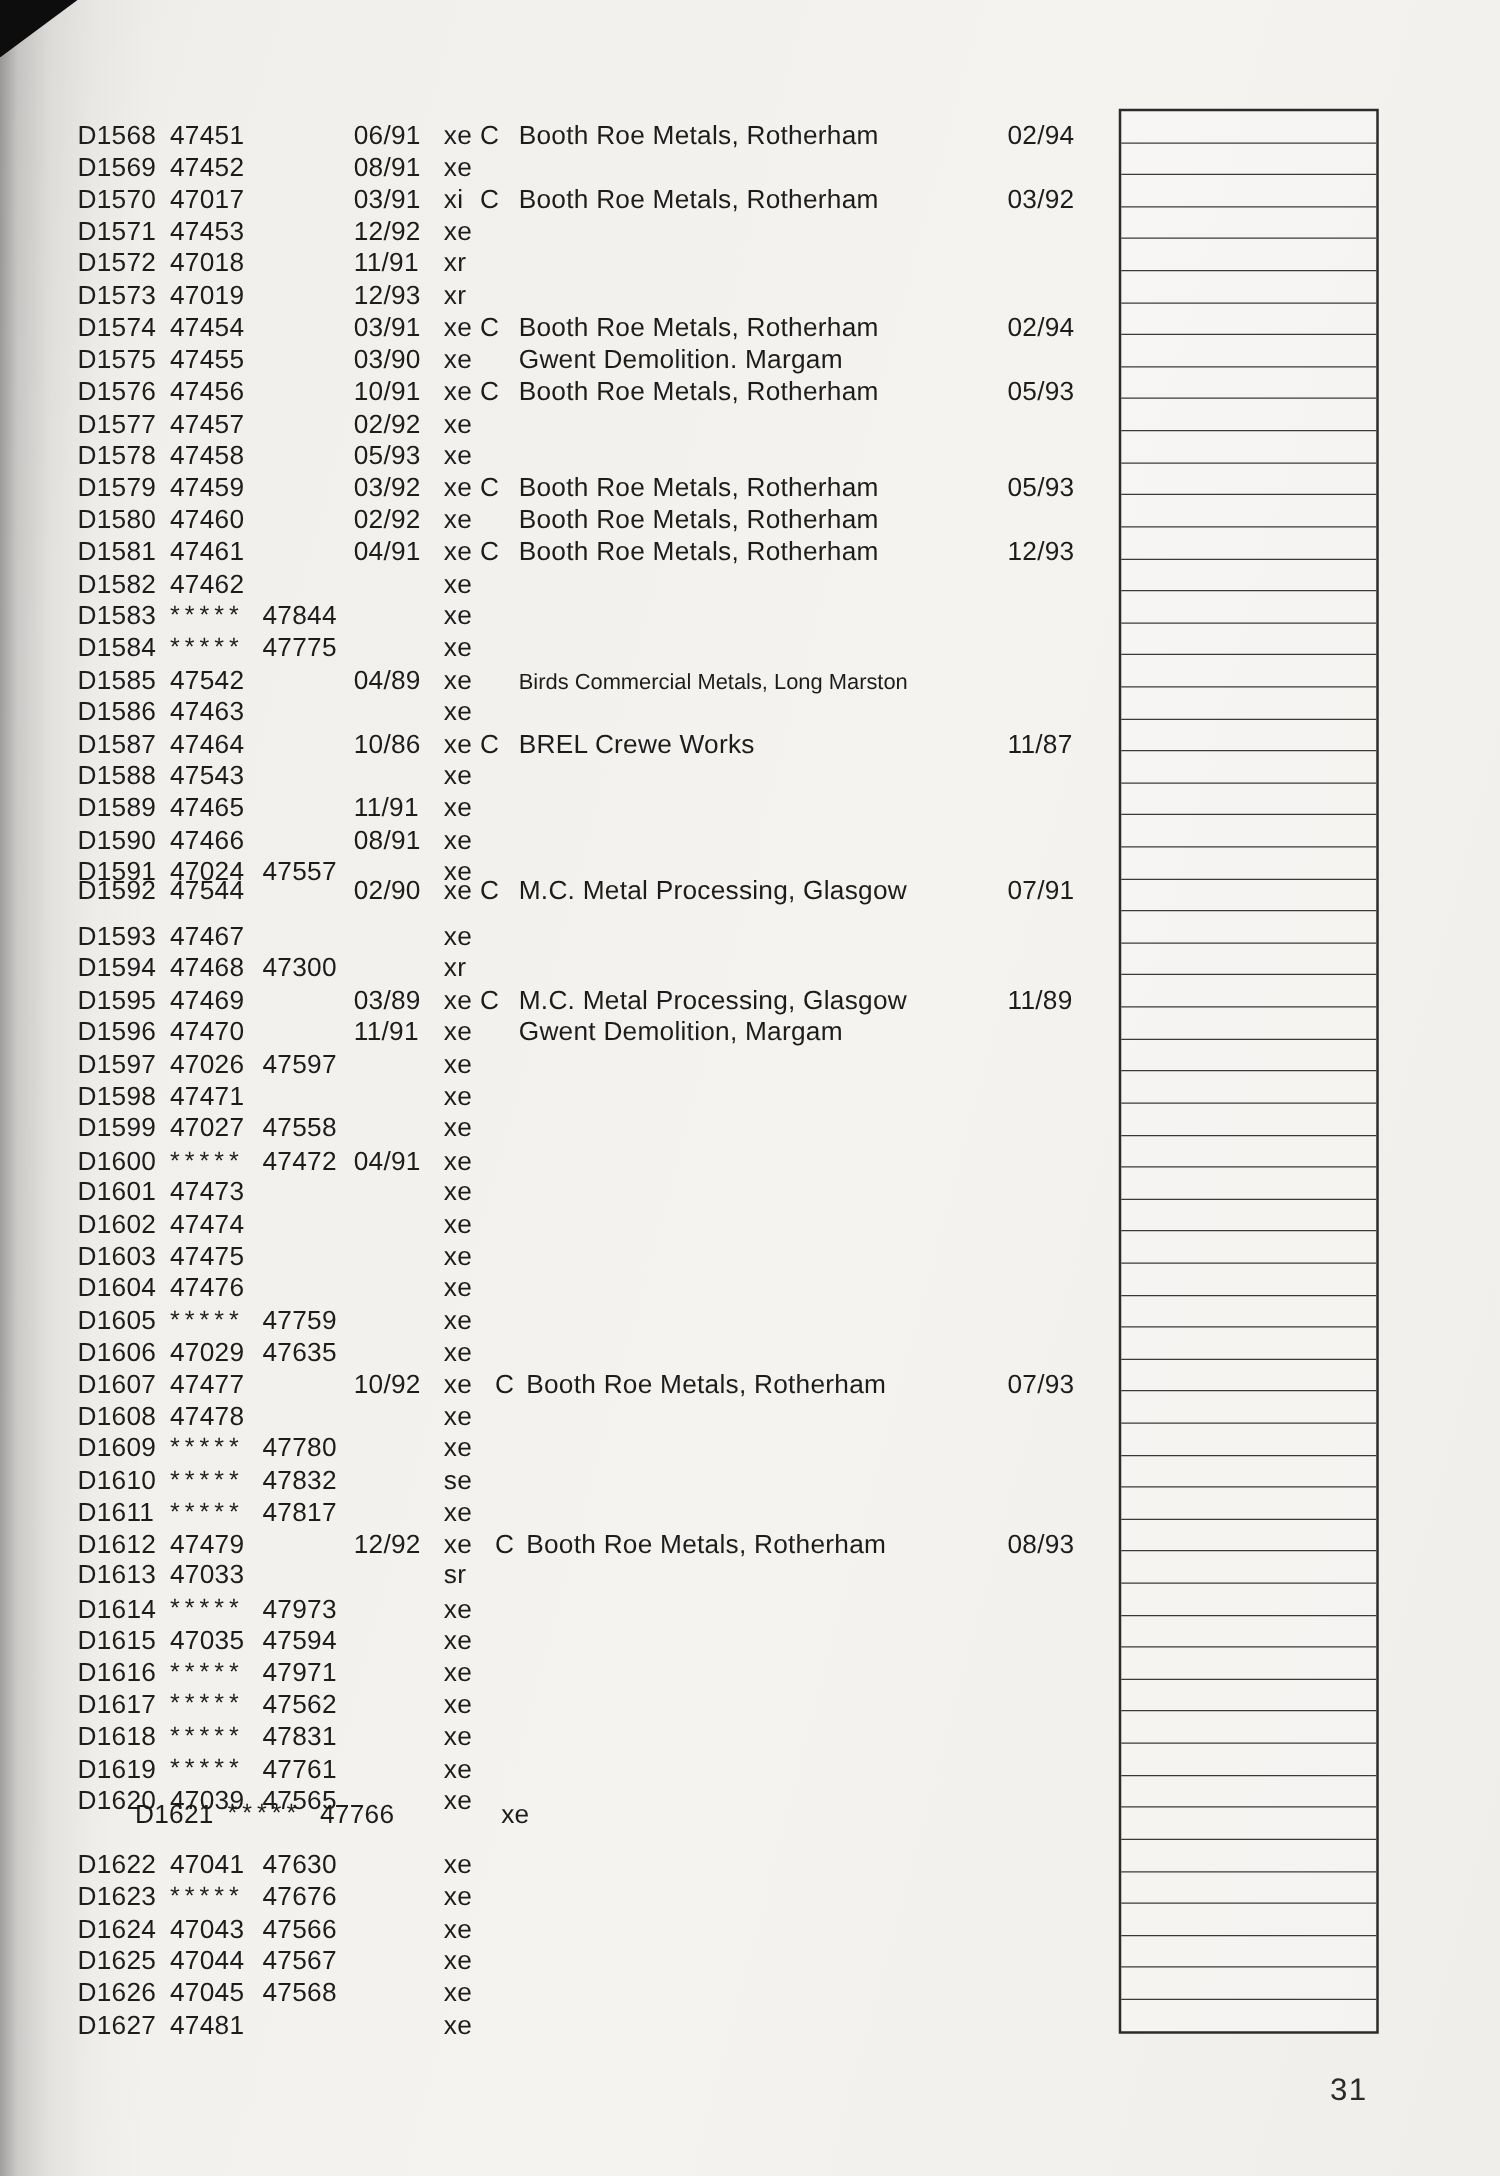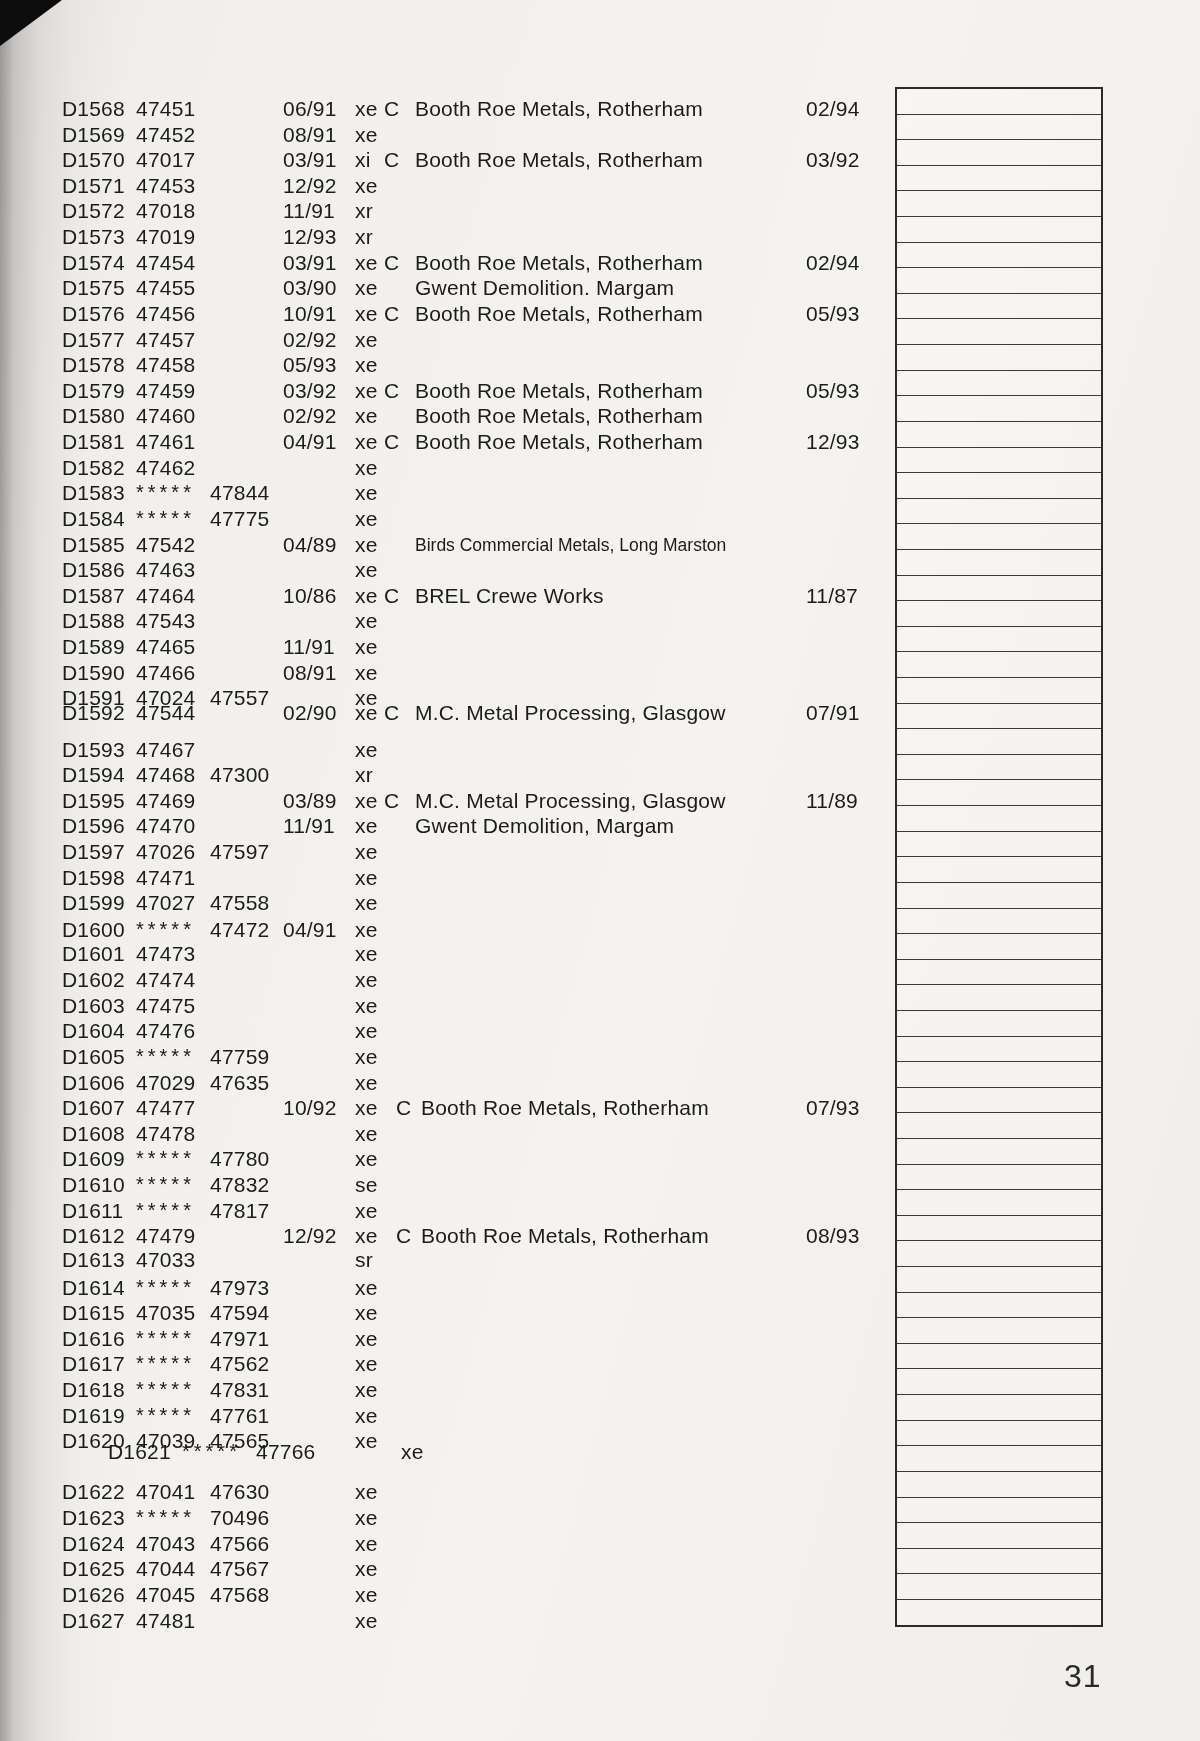--- a/index.html
+++ b/index.html
@@ -40,21 +40,21 @@
   .stars{letter-spacing:4px;font-size:20px;}
   .company-small{font-size:17.5px;letter-spacing:0;line-height:26.5px;}
   .notes-box{
     position:absolute;left:895px;top:87px;width:208px;height:1540px;
     border:2px solid #2b2b2b;box-sizing:border-box;
     display:flex;flex-direction:column;background:rgba(255,255,255,.25);
   }
   .notes-cell{flex:1 1 auto;border-bottom:1.5px solid #3a3a3a;}
   .notes-cell:last-child{border-bottom:none;}
   .page-number{
-    position:absolute;left:1064px;top:1658px;font-size:32px;color:#2a2a2a;
+    position:absolute;left:1064px;top:1658px;font-size:25px;color:#2a2a2a;
     letter-spacing:1px;
   }
 </style>
 </head>
 <body>
 
 <div class="edge-shadow"></div>
 <div class="corner-wedge"></div>
 
 <div class="rows">
@@ -411,21 +411,21 @@
     </div>
     <div class="row" style="top: 1383.48px;">
       <span class="c-id">D1622</span>
       <span class="c-num1">47041</span>
       <span class="c-num2">47630</span>
       <span class="c-code">xe</span>
     </div>
     <div class="row" style="top: 1409.1px;">
       <span class="c-id">D1623</span>
       <span class="c-num1 stars">*****</span>
-      <span class="c-num2">70496</span>
+      <span class="c-num2">47676</span>
       <span class="c-code">xe</span>
     </div>
     <div class="row" style="top: 1434.72px;">
       <span class="c-id">D1624</span>
       <span class="c-num1">47043</span>
       <span class="c-num2">47566</span>
       <span class="c-code">xe</span>
     </div>
     <div class="row" style="top: 1460.34px;">
       <span class="c-id">D1625</span>

